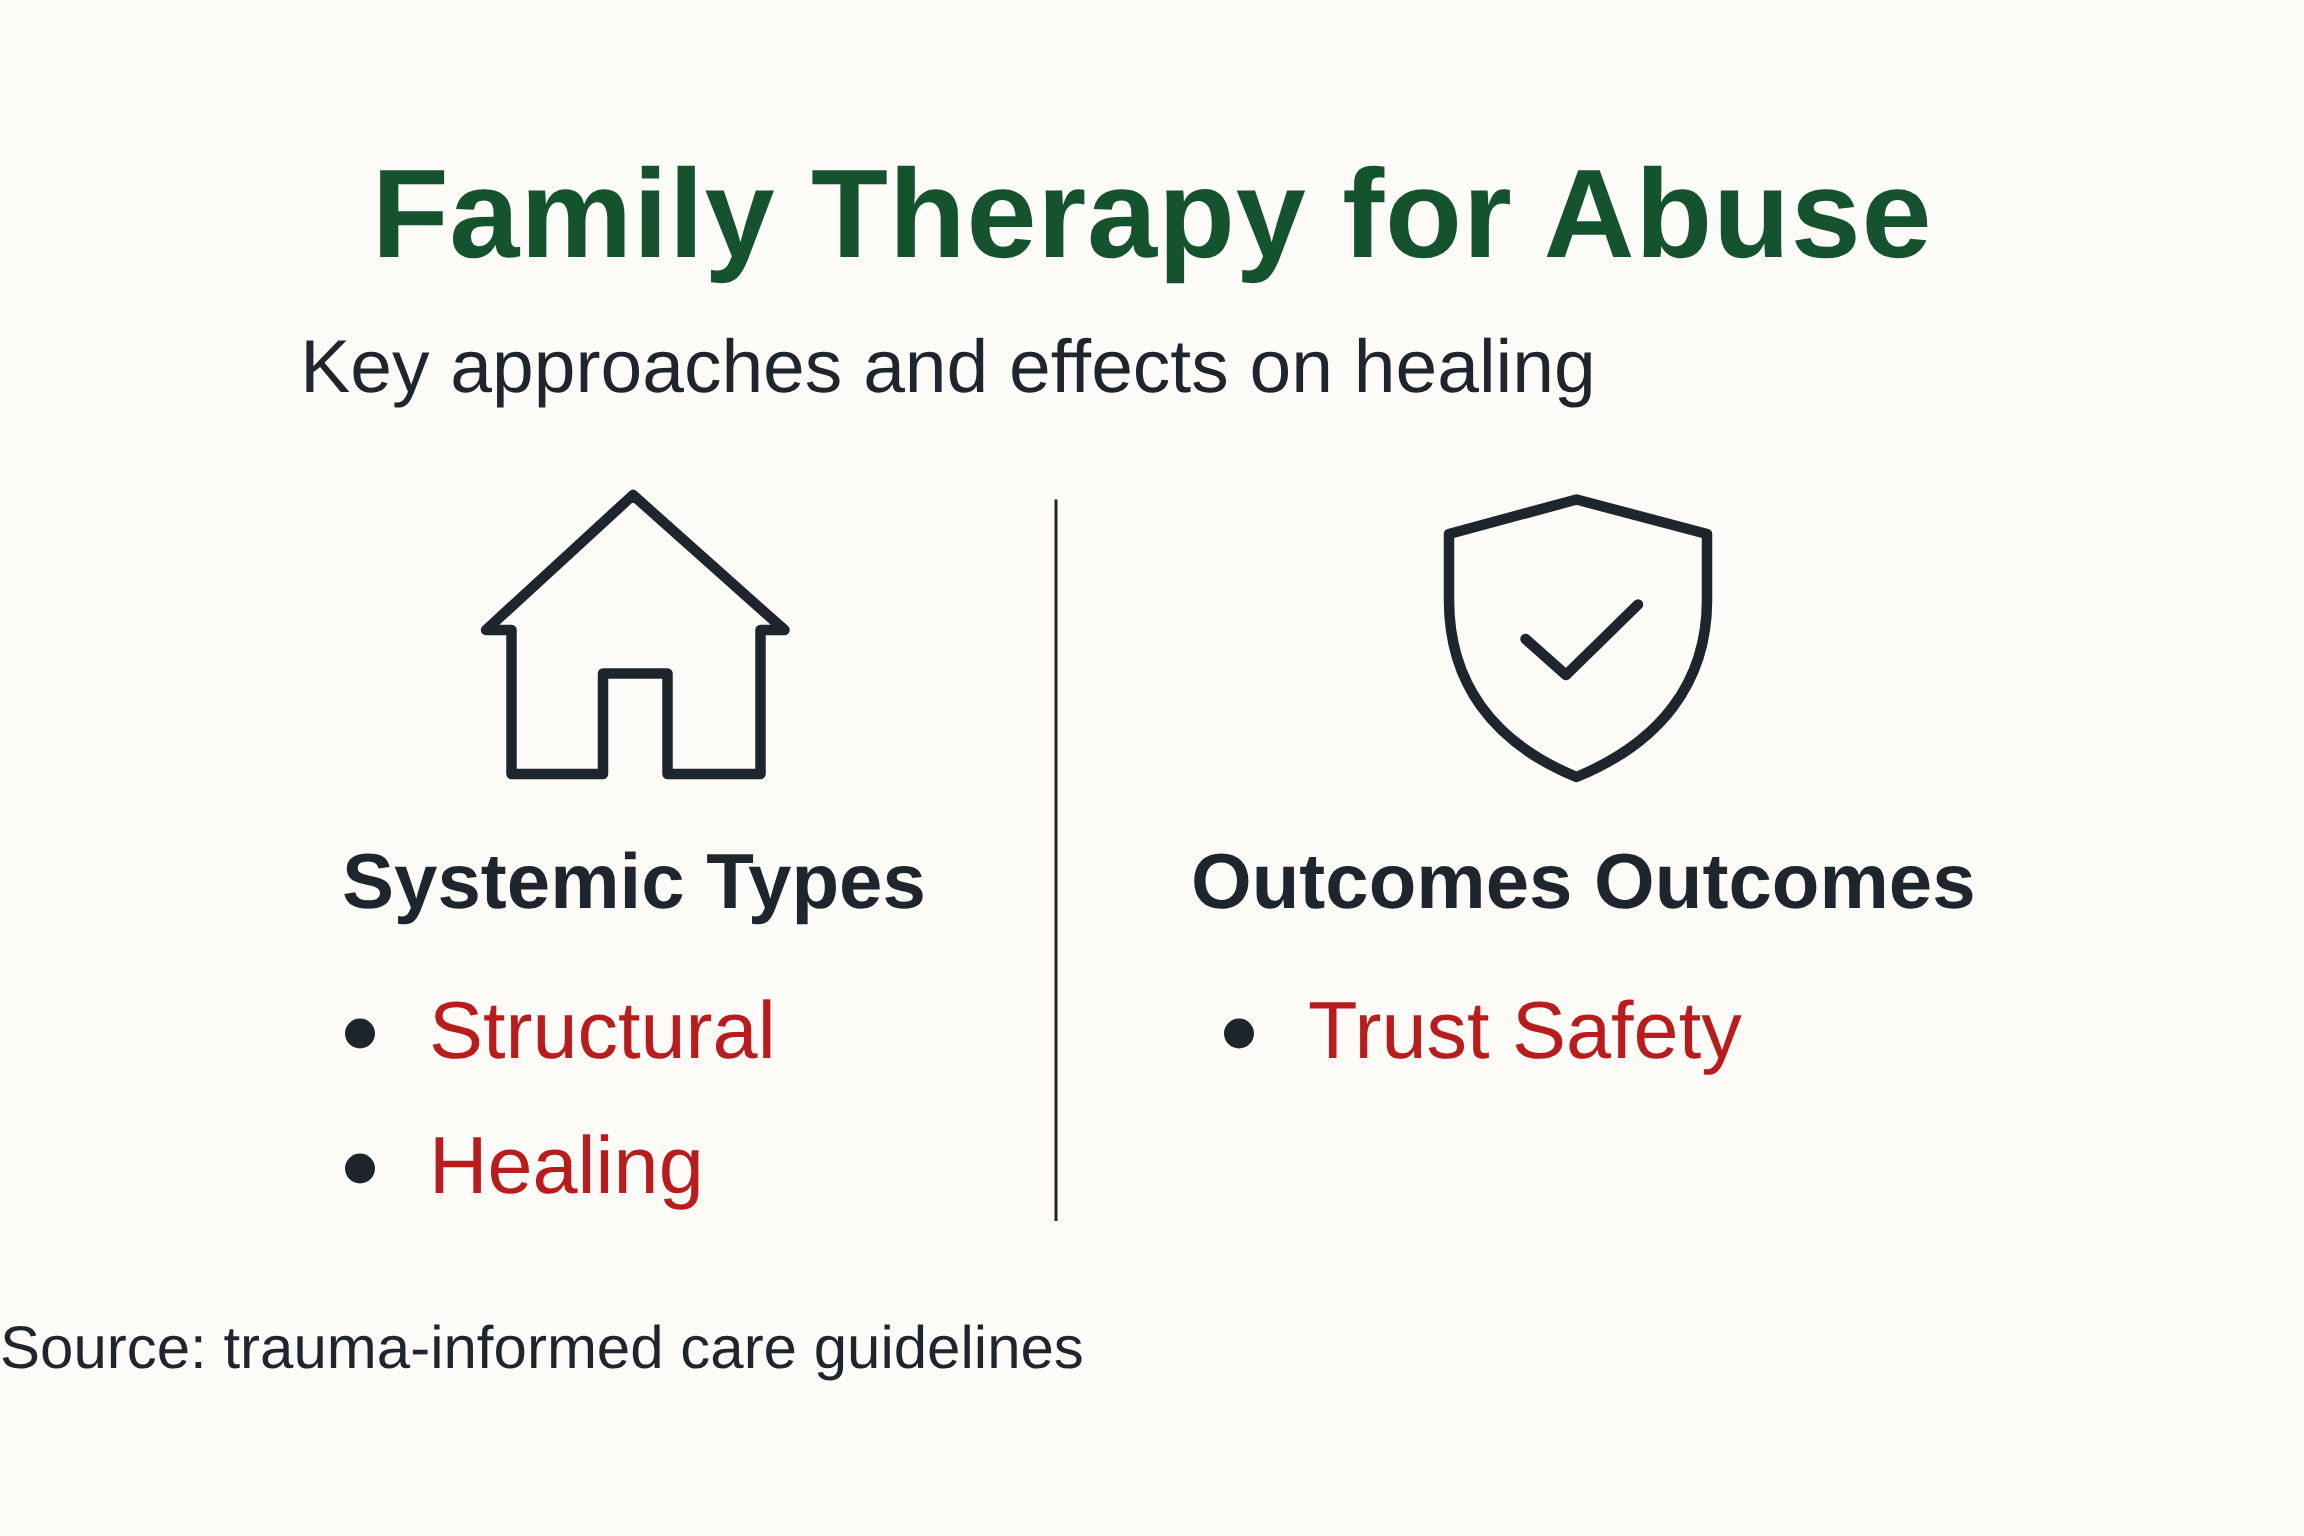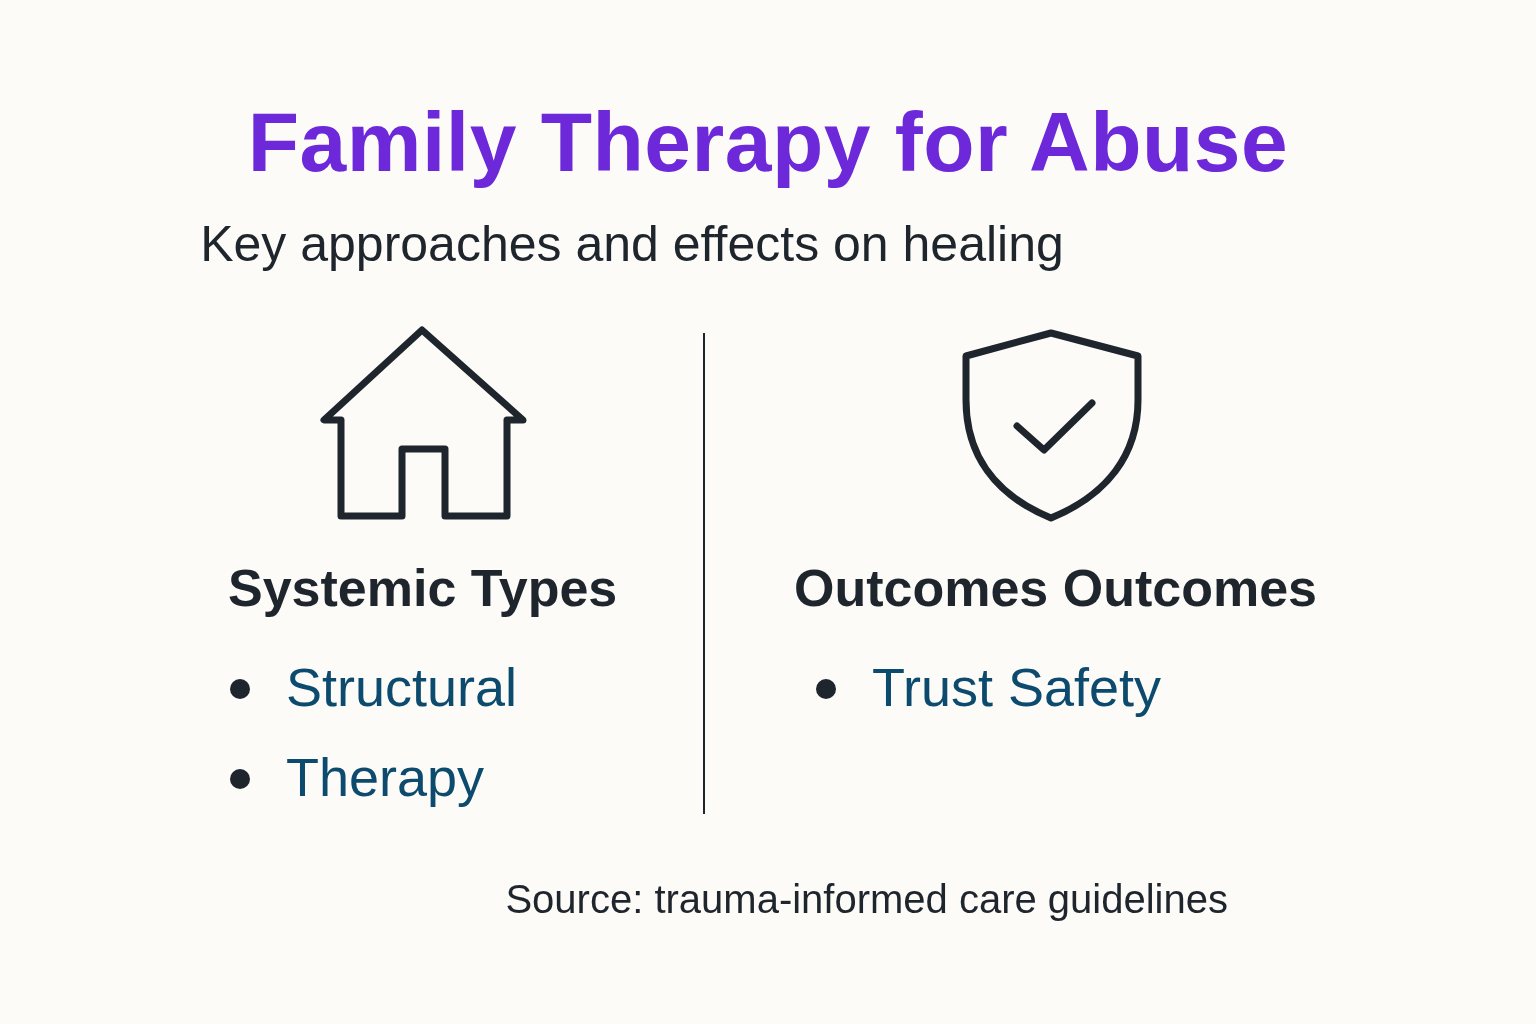--- a/index.html
+++ b/index.html
@@ -2,42 +2,42 @@
 <html><head>
 <meta charset="utf-8">
 <style>
   html, body { margin:0; padding:0; }
   body {
     width:1536px; height:1024px; background:#fcfbf7; position:relative; overflow:hidden;
     font-family:"Liberation Sans", "DejaVu Sans", sans-serif; color:#1f252c;
   }
   .title {
     position:absolute; left:0; top:92px; width:1536px; text-align:center;
-    font-size:84px; font-weight:700; letter-spacing:0.5px; line-height:100px; color:#6d28d9;
+    font-size:84px; font-weight:700; letter-spacing:0.5px; line-height:100px; color:#14532d;
   }
   .subtitle {
     position:absolute; left:0; top:212px; width:1264px; text-align:center;
     font-size:50px; font-weight:400; line-height:64px; color:#1f252c;
   }
   .divider {
     position:absolute; left:703px; top:333px; width:2px; height:481px; background:#1f252c;
   }
   .icon { position:absolute; }
   .heading {
     position:absolute; font-size:52px; font-weight:700; line-height:64px; color:#1f252c; white-space:nowrap;
   }
   .list { position:absolute; margin:0; padding:0; list-style:none; }
   .list li {
-    position:relative; font-size:54px; line-height:90px; height:90px; padding-left:56px; white-space:nowrap; color:#0c4a6e;
+    position:relative; font-size:54px; line-height:90px; height:90px; padding-left:56px; white-space:nowrap; color:#b91c1c;
   }
   .bullet {
     position:absolute; left:0; top:37px; width:20px; height:20px; border-radius:50%; background:#1f252c;
   }
   .source {
-    position:absolute; left:0; top:874px; width:1228px; text-align:right;
+    position:absolute; left:0; top:874px; width:1228px; text-align:left;
     font-size:40px; line-height:50px; color:#1f252c;
   }
 </style>
 </head>
 <body>
 
 <div class="title">Family Therapy for Abuse</div>
 <div class="subtitle">Key approaches and effects on healing</div>
 
 <section>
@@ -45,21 +45,21 @@
     <path d="M422 330 L324 420 L341 420 L341 516 L402 516 L402 449 L445 449 L445 516 L507 516 L507 420 L523 420 Z" fill="none" stroke="#1f252c" stroke-width="7" stroke-linejoin="round"></path>
   </svg>
   <div class="heading" style="left:228px;top:556px;">Systemic Types</div>
   <ul class="list" style="left:230px;top:642px;">
     <li>
       <span class="bullet"></span>
       <span>Structural</span>
     </li>
     <li>
       <span class="bullet"></span>
-      <span>Therapy</span>
+      <span>Healing</span>
     </li>
   </ul>
 </section>
 
 <div class="divider"></div>
 
 <section>
   <svg class="icon" style="left:955px;top:325px;" width="195" height="205" viewBox="955 325 195 205">
     <path d="M1051 333 L966 356 L966 400 C966 455 995 495 1051 518 C1107 495 1138 455 1138 400 L1138 356 Z" fill="none" stroke="#1f252c" stroke-width="7" stroke-linejoin="round"></path>
     <path d="M1017 426 L1044 450 L1092 403" fill="none" stroke="#1f252c" stroke-width="7" stroke-linecap="round" stroke-linejoin="round"></path>

